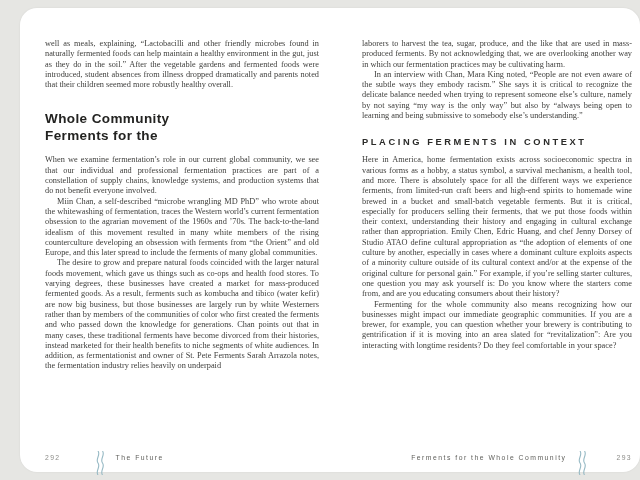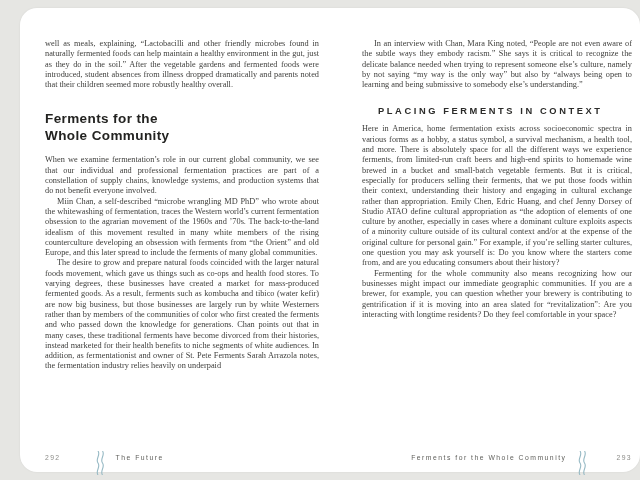--- a/index.html
+++ b/index.html
@@ -39,21 +39,21 @@
     margin: 21px 0 11px 0;
     font-family: "Liberation Sans", sans-serif;
     font-weight: 700;
     font-size: 13.5px;
     line-height: 16.5px;
     letter-spacing: 0.4px;
     color: #232321;
   }
   h1.chapter-title span { display: block; }
   h2.section-heading {
-    margin: 16px 0 8px 16px;
+    margin: 16px 0 8px 0;
     font-family: "Liberation Sans", sans-serif;
     font-weight: 700;
     font-size: 9.3px;
     letter-spacing: 2.6px;
     color: #2b2b29;
     white-space: nowrap;
   }
   .footer {
     position: absolute;
     top: 443px;
@@ -87,41 +87,42 @@
 </head>
 <body>
 
 <div class="canvas">
   <div class="spread">
 
     <section class="page left">
       <div class="column">
         <p class="body">well as meals, explaining, “Lactobacilli and other friendly microbes found in naturally fermented foods can help maintain a healthy environment in the gut, just as they do in the soil.” After the vegetable gardens and fermented foods were introduced, student absences from illness dropped dramatically and parents noted that their children seemed more robustly healthy overall.</p>
         <h1 class="chapter-title">
+          <span>Whole Community</span>
           <span>Ferments for the</span>
-          <span>Whole Community</span>
         </h1>
         <p class="body">When we examine fermentation’s role in our current global community, we see that our individual and professional fermentation practices are part of a constellation of supply chains, knowledge systems, and production systems that do not benefit everyone involved.</p>
         <p class="body indent">Miin Chan, a self-described “microbe wrangling MD PhD” who wrote about the whitewashing of fermentation, traces the Western world’s current fermentation obsession to the agrarian movement of the 1960s and ’70s. The back-to-the-land idealism of this movement resulted in many white members of the rising counterculture developing an obsession with ferments from “the Orient” and old Europe, and this later spread to include the ferments of many global communities.</p>
         <p class="body indent">The desire to grow and prepare natural foods coincided with the larger natural foods movement, which gave us things such as co-ops and health food stores. To varying degrees, these businesses have created a market for mass-produced fermented goods. As a result, ferments such as kombucha and tibico (water kefir) are now big business, but those businesses are largely run by white Westerners rather than by members of the communities of color who first created the ferments and who passed down the knowledge for generations. Chan points out that in many cases, these traditional ferments have become divorced from their histories, instead marketed for their health benefits to niche segments of white audiences. In addition, as fermentationist and owner of St. Pete Ferments Sarah Arrazola notes, the fermentation industry relies heavily on underpaid</p>
       </div>
       <div class="footer left-footer">
         <span class="page-number">292</span>
         <span class="ornament">
           <svg width="12" height="24" viewBox="0 0 12 24">
             <path d="M4,0 C7,4 1,8 4,12 C7,16 1,20 4,24" fill="none" stroke-width="1.1" stroke="#96b9c4"></path>
             <path d="M8.5,0 C11.5,4 5.5,8 8.5,12 C11.5,16 5.5,20 8.5,24" fill="none" stroke-width="1.1" stroke="#96b9c4"></path>
           </svg>
         </span>
         <span class="running-head">The Future</span>
       </div>
     </section>
 
     <section class="page right">
       <div class="column">
+        <p class="body">laborers to harvest the tea, sugar, produce, and the like that are used in mass-produced ferments. By not acknowledging that, we are overlooking another way in which our fermentation practices may be cultivating harm.</p>
         <p class="body indent">In an interview with Chan, Mara King noted, “People are not even aware of the subtle ways they embody racism.” She says it is critical to recognize the delicate balance needed when trying to represent someone else’s culture, namely by not saying “my way is the only way” but also by “always being open to learning and being submissive to somebody else’s understanding.”</p>
         <h2 class="section-heading">PLACING FERMENTS IN CONTEXT</h2>
         <p class="body">Here in America, home fermentation exists across socioeconomic spectra in various forms as a hobby, a status symbol, a survival mechanism, a health tool, and more. There is absolutely space for all the different ways we experience ferments, from limited-run craft beers and high-end spirits to homemade wine brewed in a bucket and small-batch vegetable ferments. But it is critical, especially for producers selling their ferments, that we put those foods within their context, understanding their history and engaging in cultural exchange rather than appropriation. Emily Chen, Edric Huang, and chef Jenny Dorsey of Studio ATAO define cultural appropriation as “the adoption of elements of one culture by another, especially in cases where a dominant culture exploits aspects of a minority culture outside of its cultural context and/or at the expense of the original culture for personal gain.” For example, if you’re selling starter cultures, one question you may ask yourself is: Do you know where the starters come from, and are you educating consumers about their history?</p>
         <p class="body indent">Fermenting for the whole community also means recognizing how our businesses might impact our immediate geographic communities. If you are a brewer, for example, you can question whether your brewery is contributing to gentrification if it is moving into an area slated for “revitalization”: Are you interacting with longtime residents? Do they feel comfortable in your space?</p>
       </div>
       <div class="footer right-footer">
         <span class="running-head">Ferments for the Whole Community</span>
         <span class="ornament">
           <svg width="12" height="24" viewBox="0 0 12 24">
             <path d="M4,0 C7,4 1,8 4,12 C7,16 1,20 4,24" fill="none" stroke-width="1.1" stroke="#96b9c4"></path>

